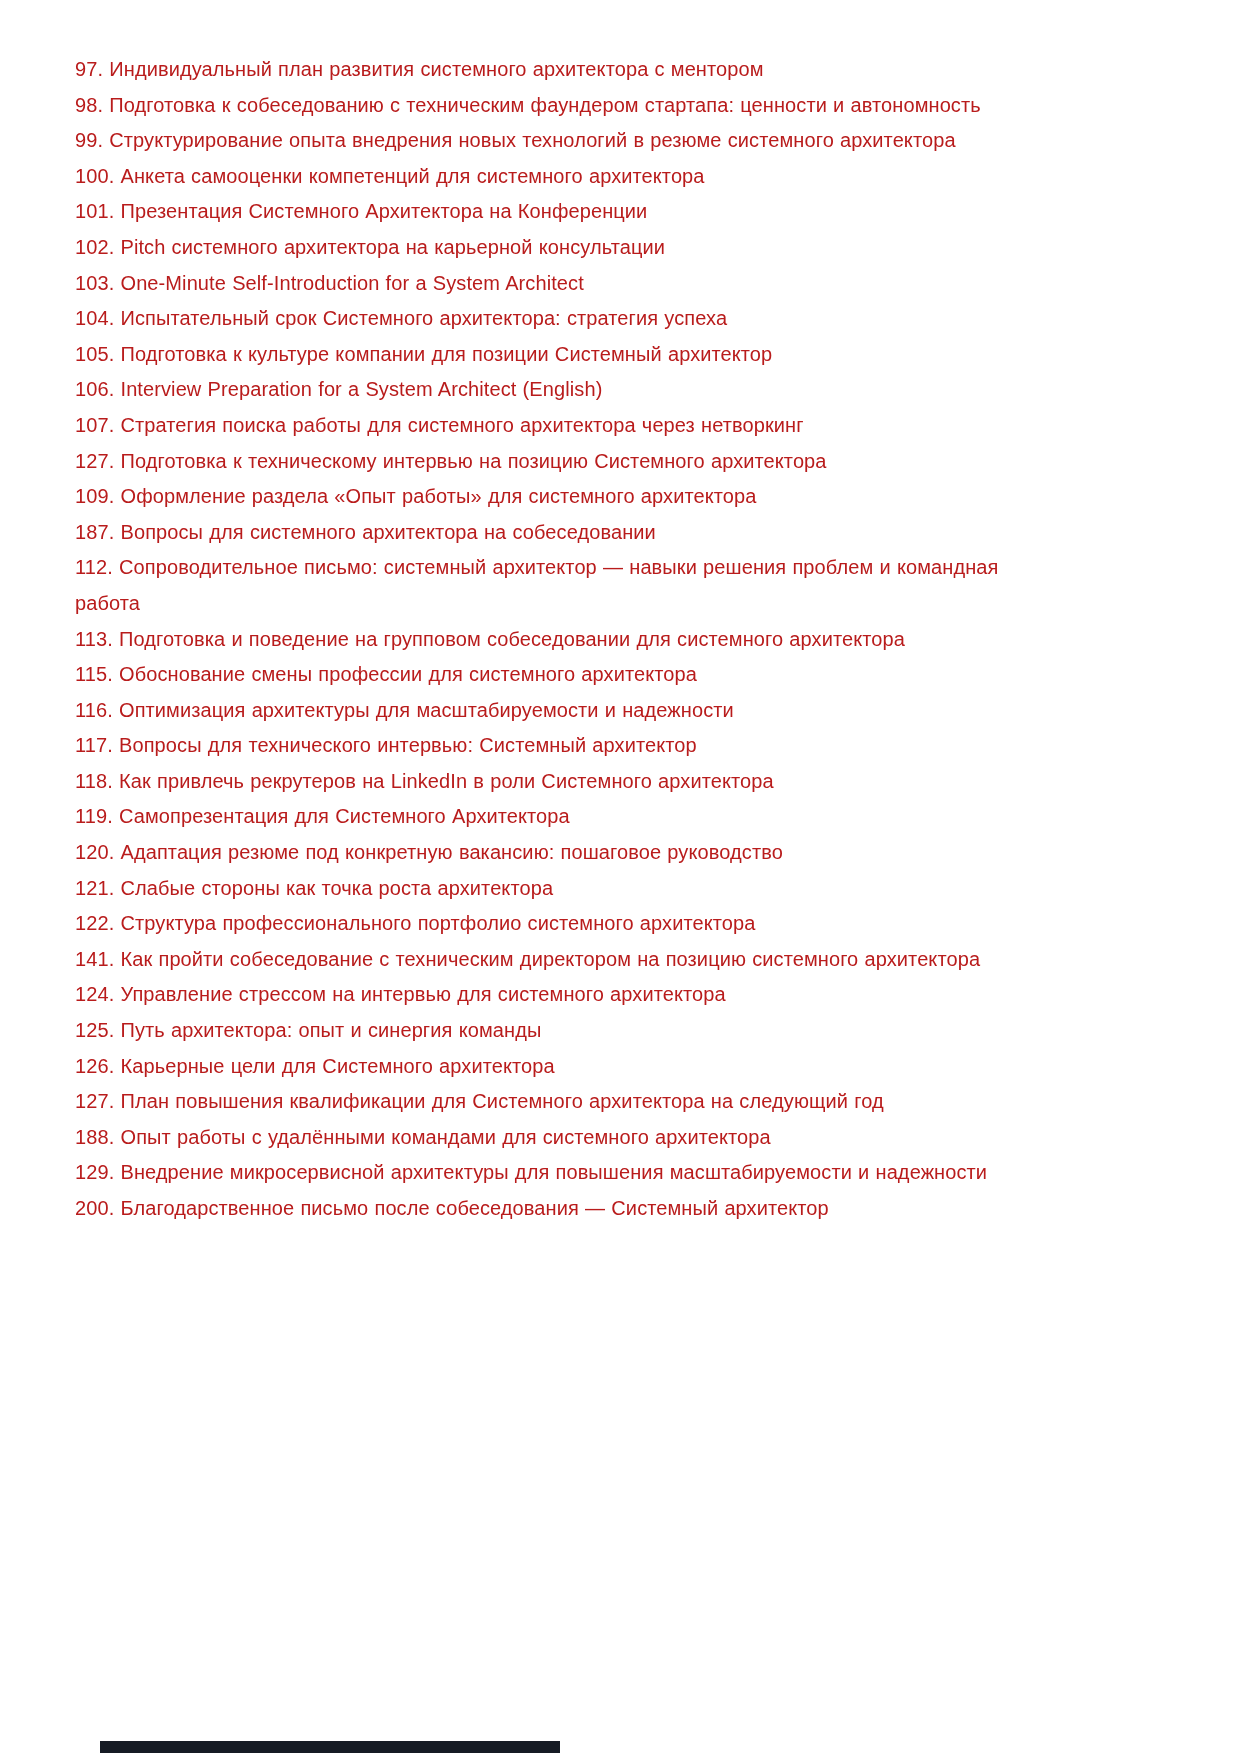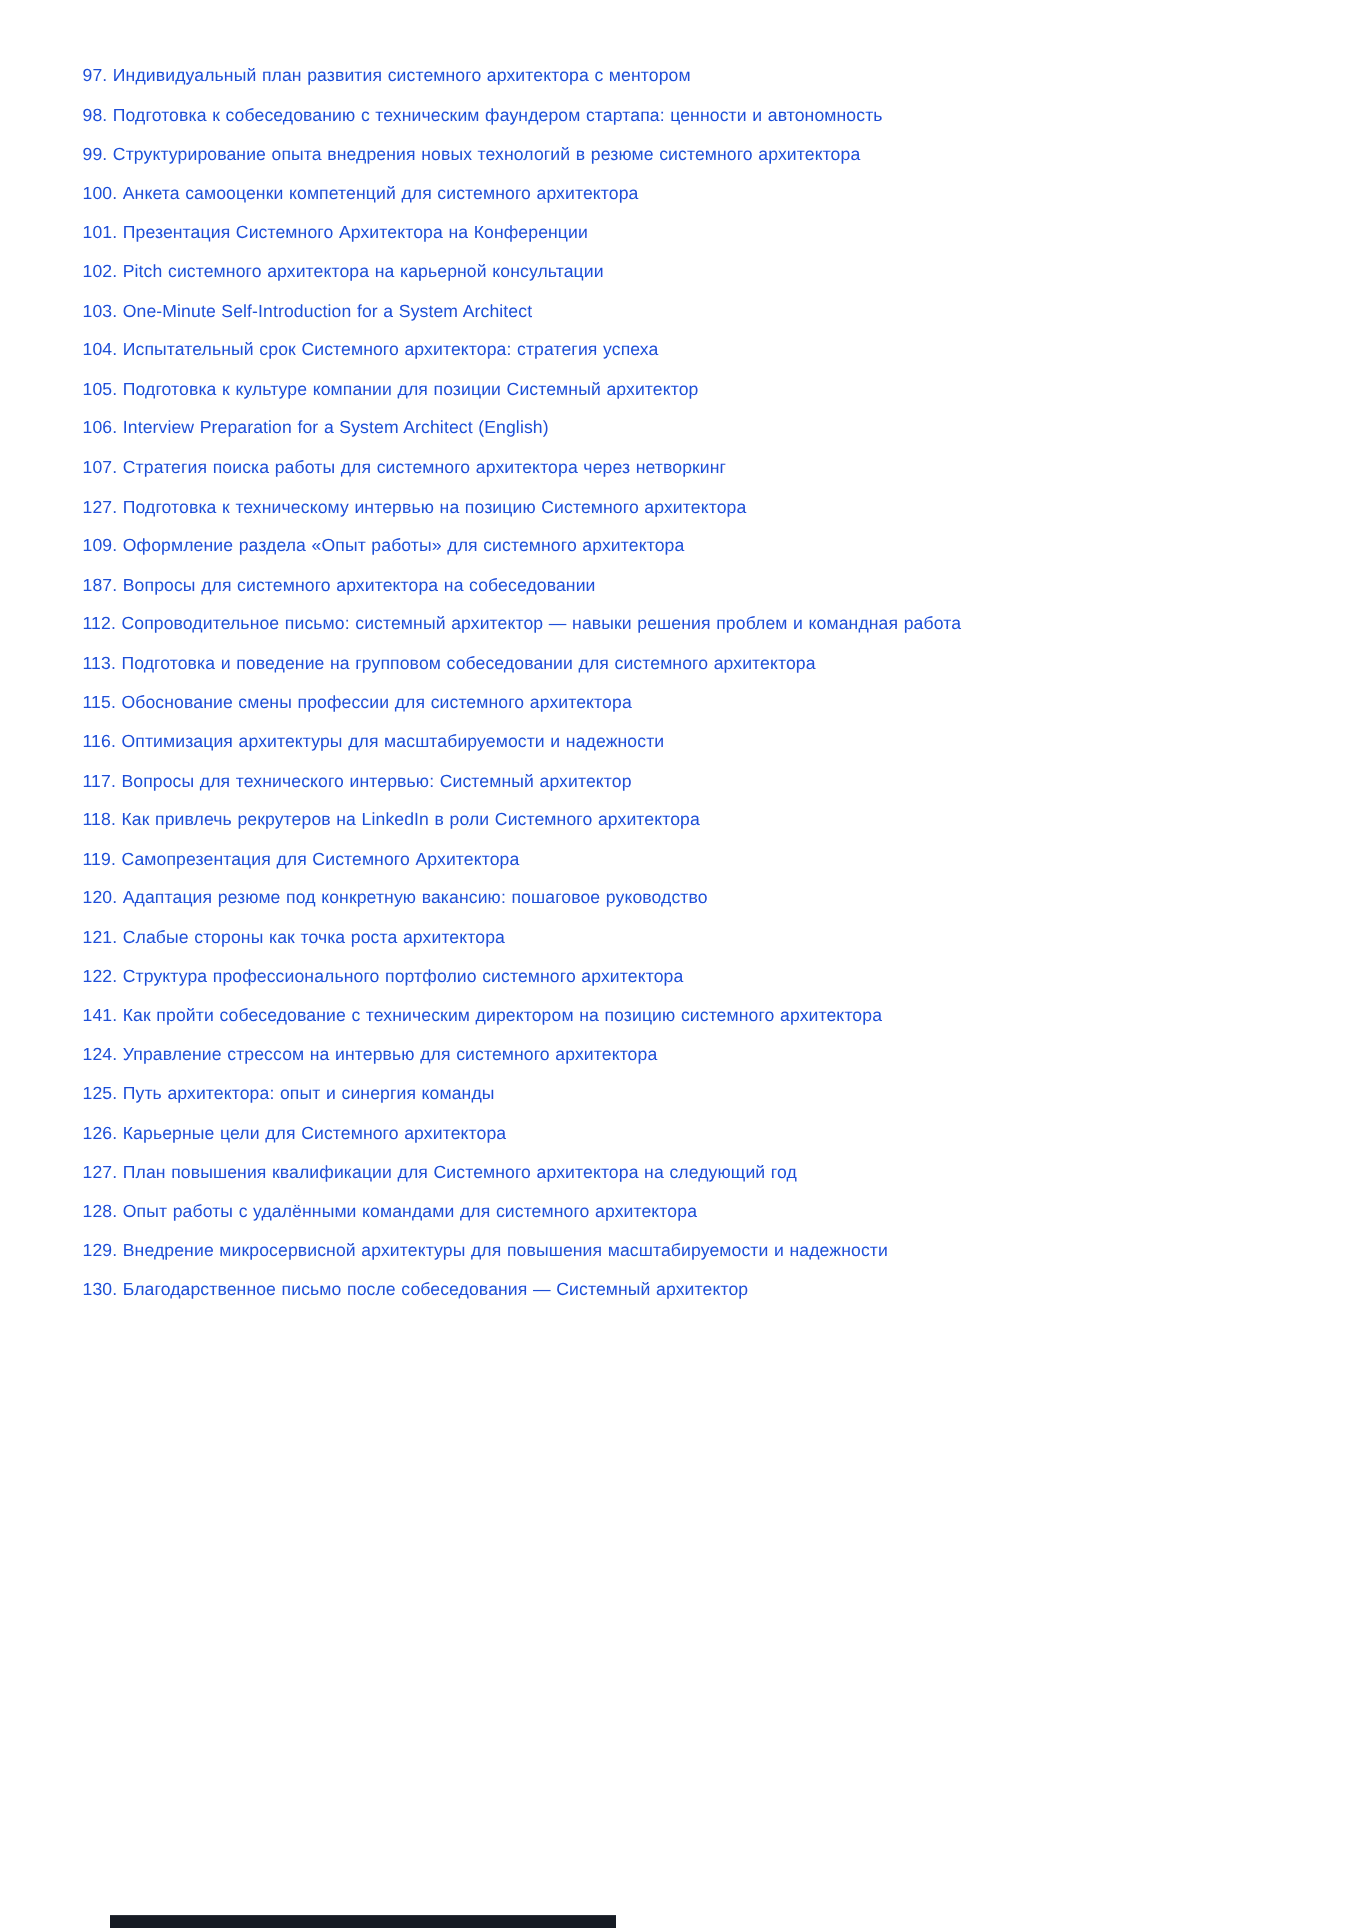--- a/index.html
+++ b/index.html
@@ -15,23 +15,23 @@
     font-family: "Liberation Sans", "DejaVu Sans", sans-serif;
   }
   .doc {
     position: absolute;
     left: 75px;
     top: 52px;
     width: 944px;
   }
   .doc p {
     margin: 0;
-    font-size: 16px;
+    font-size: 20px;
     line-height: 35.6px;
-    color: #1d4ed8;
+    color: #b91c1c;
     font-weight: 400;
     letter-spacing: 0.1px;
     word-spacing: 0.5px;
   }
   .bottom-bar {
     position: absolute;
     left: 100px;
     top: 1741px;
     width: 460px;
     height: 12px;
@@ -65,18 +65,18 @@
     <p>118. Как привлечь рекрутеров на LinkedIn в роли Системного архитектора</p>
     <p>119. Самопрезентация для Системного Архитектора</p>
     <p>120. Адаптация резюме под конкретную вакансию: пошаговое руководство</p>
     <p>121. Слабые стороны как точка роста архитектора</p>
     <p>122. Структура профессионального портфолио системного архитектора</p>
     <p>141. Как пройти собеседование с техническим директором на позицию системного архитектора</p>
     <p>124. Управление стрессом на интервью для системного архитектора</p>
     <p>125. Путь архитектора: опыт и синергия команды</p>
     <p>126. Карьерные цели для Системного архитектора</p>
     <p>127. План повышения квалификации для Системного архитектора на следующий год</p>
-    <p>128. Опыт работы с удалёнными командами для системного архитектора</p>
+    <p>188. Опыт работы с удалёнными командами для системного архитектора</p>
     <p>129. Внедрение микросервисной архитектуры для повышения масштабируемости и надежности</p>
-    <p>130. Благодарственное письмо после собеседования — Системный архитектор</p>
+    <p>200. Благодарственное письмо после собеседования — Системный архитектор</p>
   </div>
   <div class="bottom-bar"></div>
 </div>
 
 </body></html>

